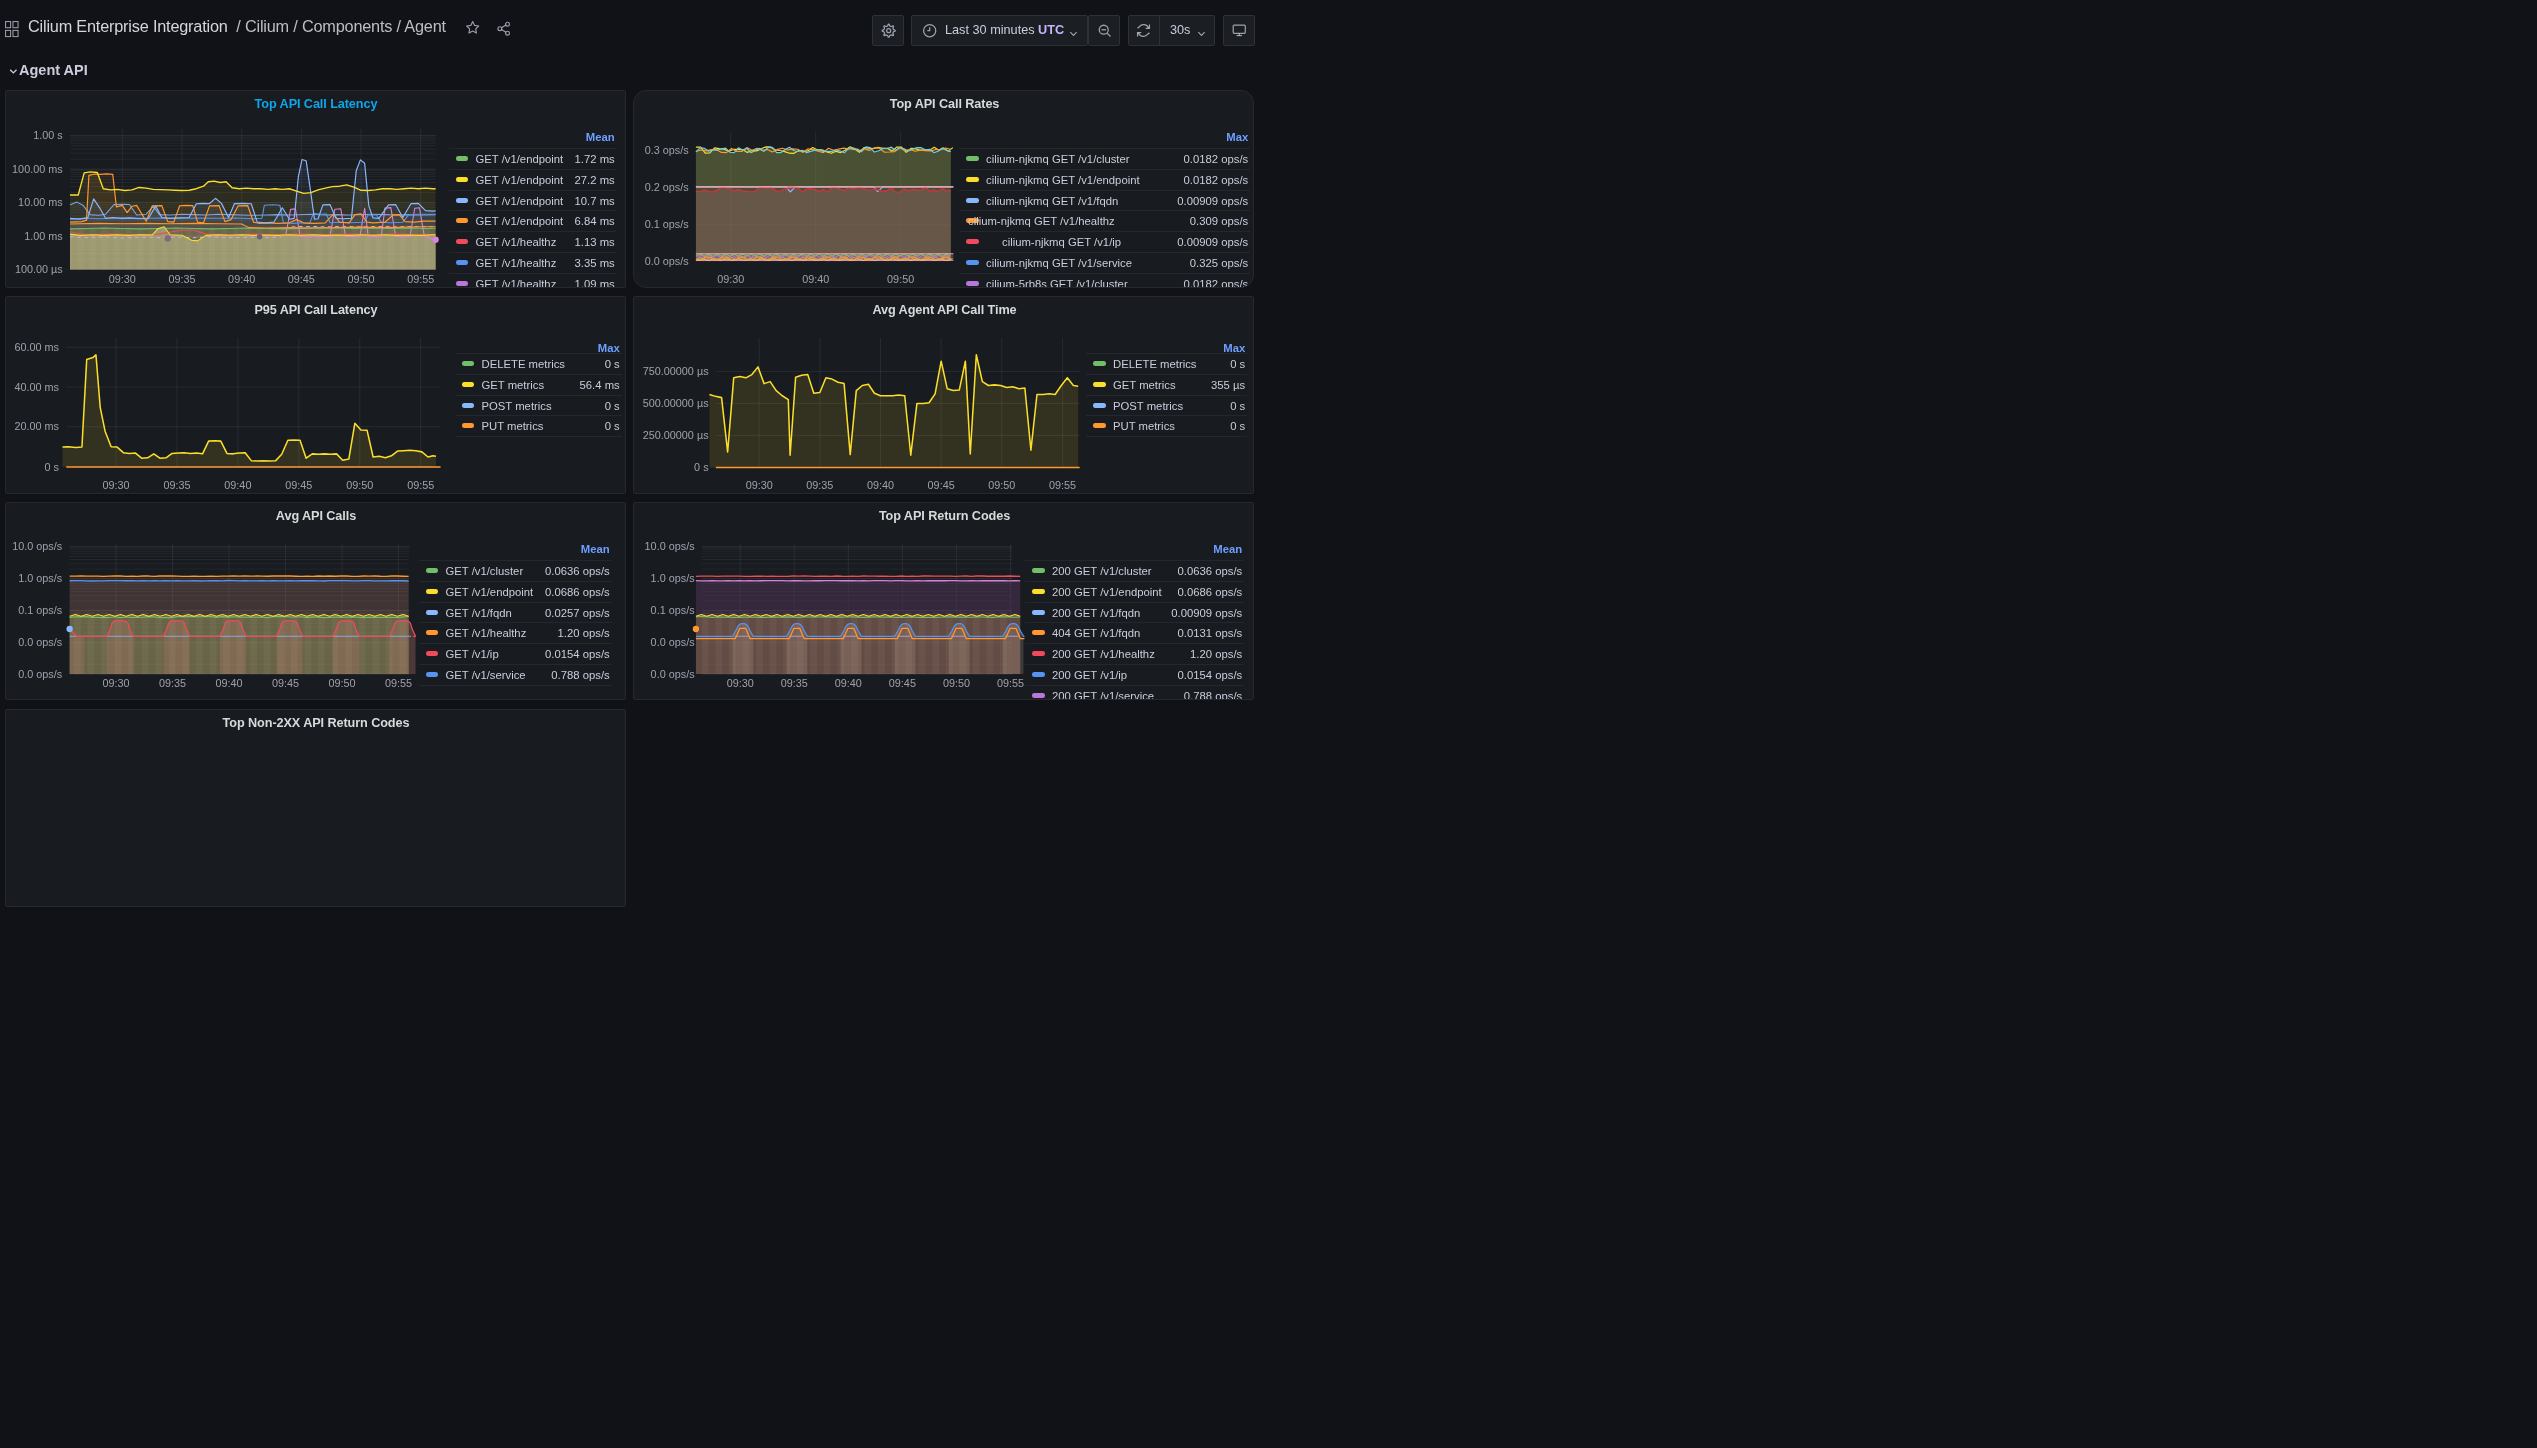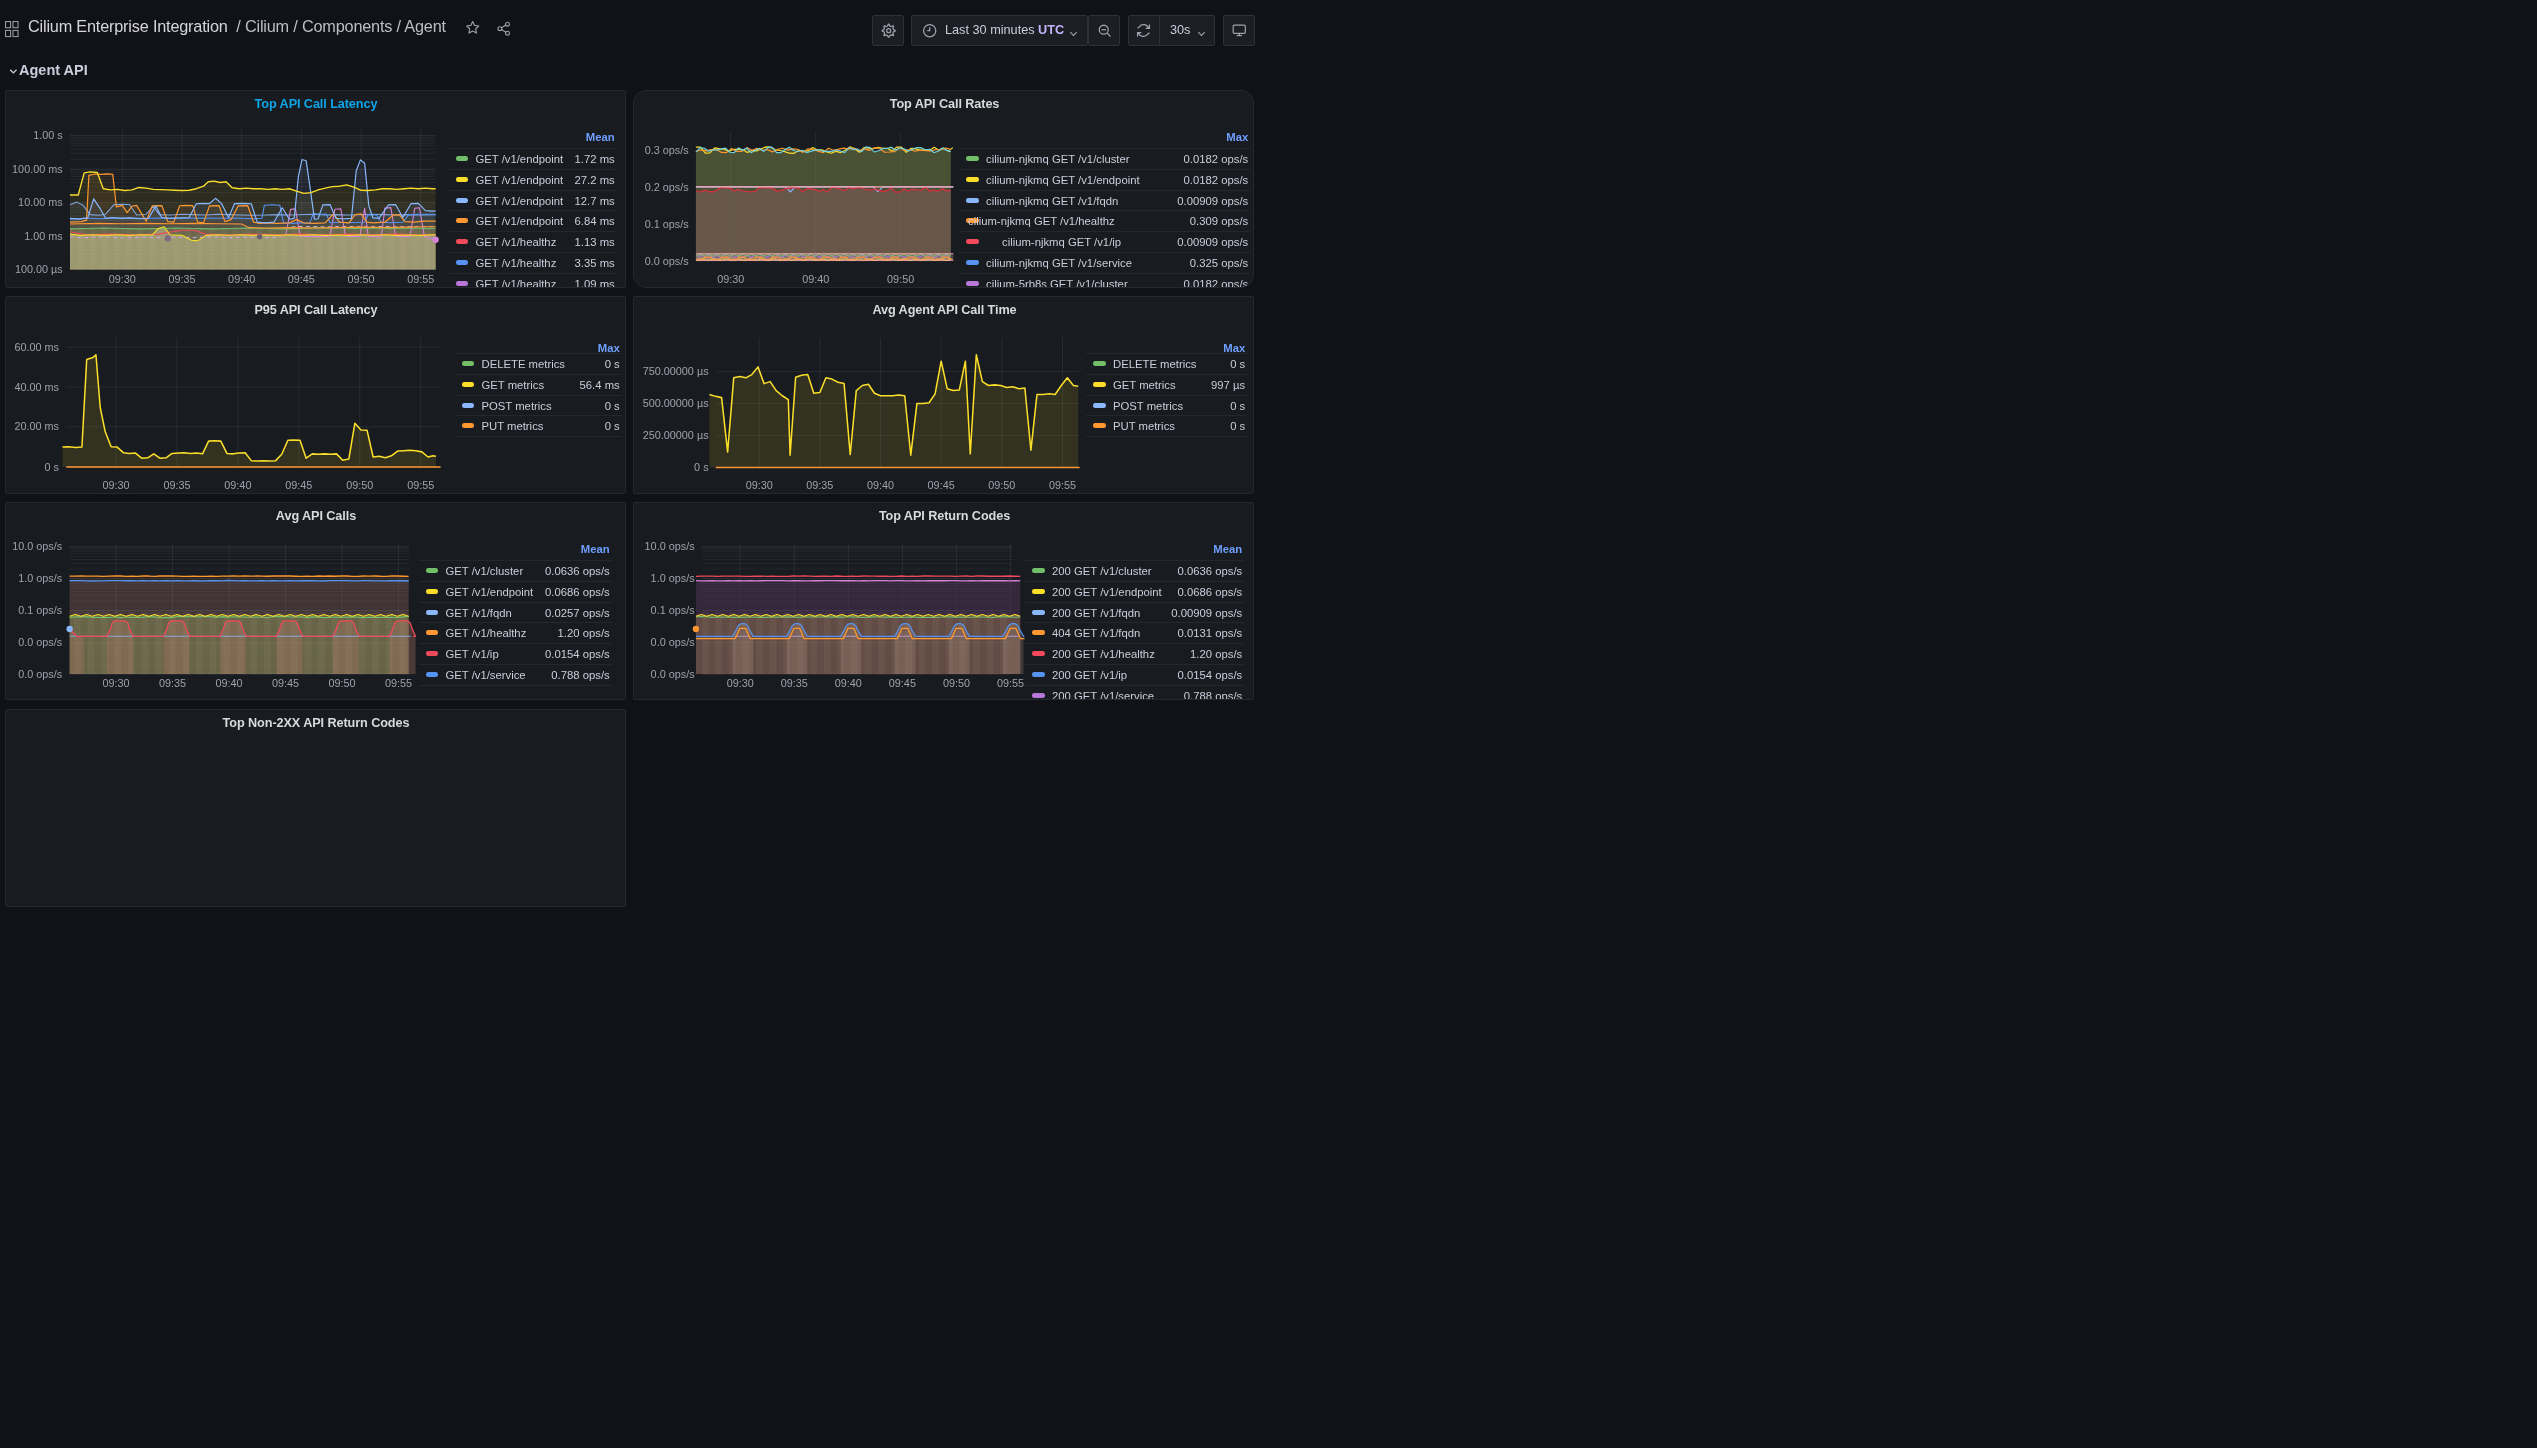--- a/index.html
+++ b/index.html
@@ -212,21 +212,21 @@
         <div style="position:absolute;right:1.8px;top:3.6px;white-space:nowrap">1.72 ms</div>
       </div>
       <div style="position:absolute;left:0;top:78px;width:100%;height:21px;border-top:0.9px solid rgba(204,204,220,0.07)">
         <div style="position:absolute;left:7.2px;top:7.2px;width:12.7px;height:5px;border-radius:2.3px;background:#FADE2A"></div>
         <div style="position:absolute;left:27px;top:3.6px;white-space:nowrap">GET /v1/endpoint</div>
         <div style="position:absolute;right:1.8px;top:3.6px;white-space:nowrap">27.2 ms</div>
       </div>
       <div style="position:absolute;left:0;top:99px;width:100%;height:21px;border-top:0.9px solid rgba(204,204,220,0.07)">
         <div style="position:absolute;left:7.2px;top:7.2px;width:12.7px;height:5px;border-radius:2.3px;background:#8AB8FF"></div>
         <div style="position:absolute;left:27px;top:3.6px;white-space:nowrap">GET /v1/endpoint</div>
-        <div style="position:absolute;right:1.8px;top:3.6px;white-space:nowrap">12.7 ms</div>
+        <div style="position:absolute;right:1.8px;top:3.6px;white-space:nowrap">10.7 ms</div>
       </div>
       <div style="position:absolute;left:0;top:119px;width:100%;height:21px;border-top:0.9px solid rgba(204,204,220,0.07)">
         <div style="position:absolute;left:7.2px;top:7.2px;width:12.7px;height:5px;border-radius:2.3px;background:#FF9830"></div>
         <div style="position:absolute;left:27px;top:3.6px;white-space:nowrap">GET /v1/endpoint</div>
         <div style="position:absolute;right:1.8px;top:3.6px;white-space:nowrap">6.84 ms</div>
       </div>
       <div style="position:absolute;left:0;top:140px;width:100%;height:21px;border-top:0.9px solid rgba(204,204,220,0.07)">
         <div style="position:absolute;left:7.2px;top:7.2px;width:12.7px;height:5px;border-radius:2.3px;background:#F2495C"></div>
         <div style="position:absolute;left:27px;top:3.6px;white-space:nowrap">GET /v1/healthz</div>
         <div style="position:absolute;right:1.8px;top:3.6px;white-space:nowrap">1.13 ms</div>
@@ -398,21 +398,21 @@
     <div style="position:absolute;left:452px;top:0;width:161px;height:100%;font-size:11.3px;color:#CCCCDC">
       <div style="position:absolute;right:1.8px;top:45px;color:#6E9FFF;font-weight:600">Max</div>
       <div style="position:absolute;left:0;top:56px;width:100%;height:21px;border-top:0.9px solid rgba(204,204,220,0.07)">
         <div style="position:absolute;left:7.2px;top:7.2px;width:12.7px;height:5px;border-radius:2.3px;background:#73BF69"></div>
         <div style="position:absolute;left:27px;top:3.6px;white-space:nowrap">DELETE metrics</div>
         <div style="position:absolute;right:1.8px;top:3.6px;white-space:nowrap">0 s</div>
       </div>
       <div style="position:absolute;left:0;top:77px;width:100%;height:21px;border-top:0.9px solid rgba(204,204,220,0.07)">
         <div style="position:absolute;left:7.2px;top:7.2px;width:12.7px;height:5px;border-radius:2.3px;background:#FADE2A"></div>
         <div style="position:absolute;left:27px;top:3.6px;white-space:nowrap">GET metrics</div>
-        <div style="position:absolute;right:1.8px;top:3.6px;white-space:nowrap">997 µs</div>
+        <div style="position:absolute;right:1.8px;top:3.6px;white-space:nowrap">355 µs</div>
       </div>
       <div style="position:absolute;left:0;top:98px;width:100%;height:21px;border-top:0.9px solid rgba(204,204,220,0.07)">
         <div style="position:absolute;left:7.2px;top:7.2px;width:12.7px;height:5px;border-radius:2.3px;background:#8AB8FF"></div>
         <div style="position:absolute;left:27px;top:3.6px;white-space:nowrap">POST metrics</div>
         <div style="position:absolute;right:1.8px;top:3.6px;white-space:nowrap">0 s</div>
       </div>
       <div style="position:absolute;left:0;top:118px;width:100%;height:21px;border-top:0.9px solid rgba(204,204,220,0.07)">
         <div style="position:absolute;left:7.2px;top:7.2px;width:12.7px;height:5px;border-radius:2.3px;background:#FF9830"></div>
         <div style="position:absolute;left:27px;top:3.6px;white-space:nowrap">PUT metrics</div>
         <div style="position:absolute;right:1.8px;top:3.6px;white-space:nowrap">0 s</div>

